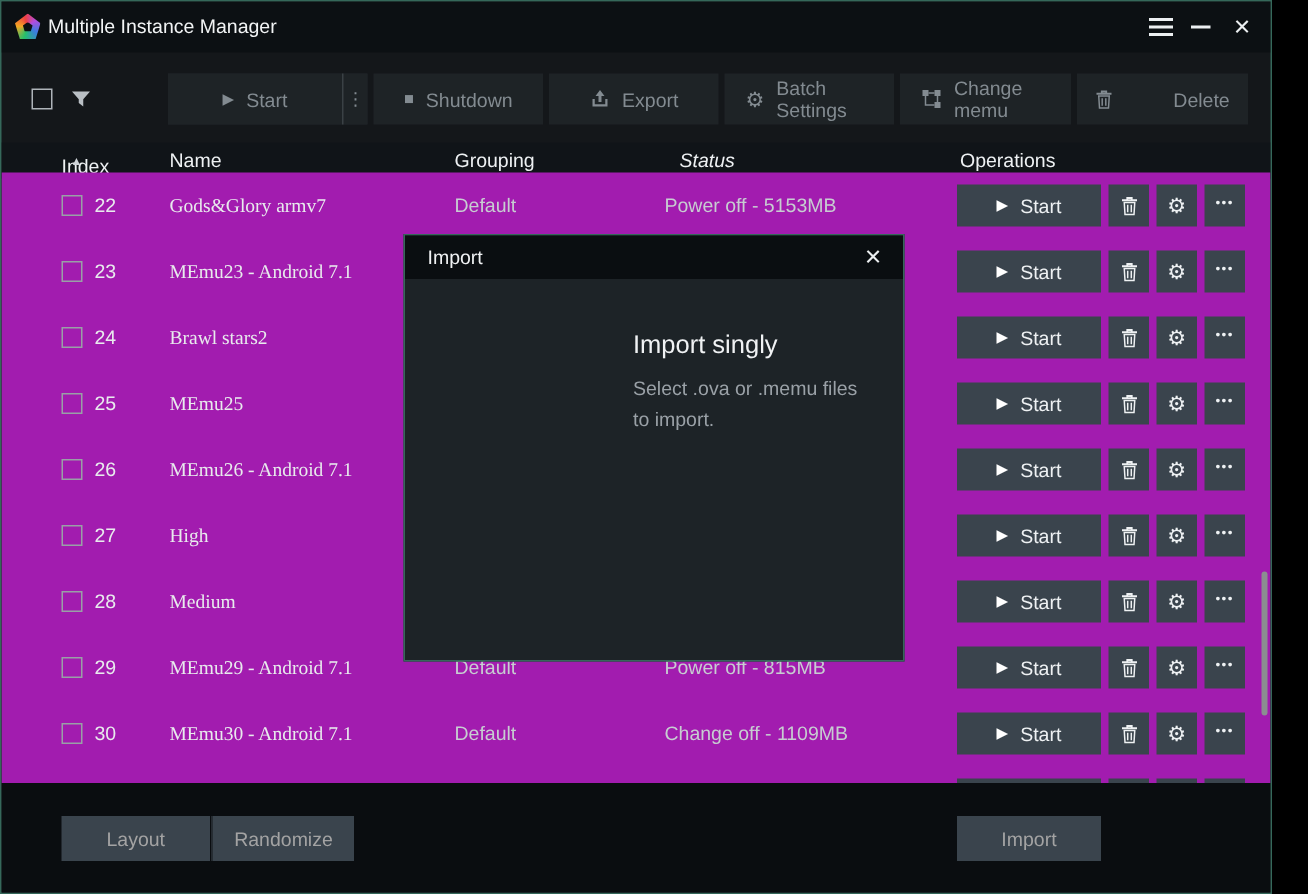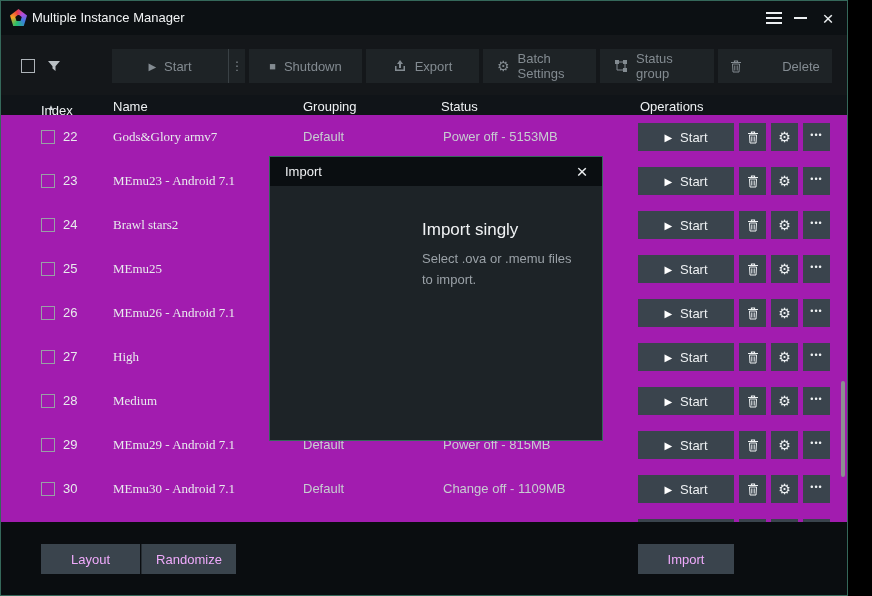--- a/index.html
+++ b/index.html
@@ -38,21 +38,21 @@
   .start-split{ width:17px; height:34px; display:flex; align-items:center; justify-content:center;
                 border-left:1px solid #3a4145; color:#838b91; font-size:12px; background:#1e2326; }
   .play-glyph{ font-size:10px; }
   .stop-glyph{ font-size:11px; }
 
   
   .thead{ position:absolute; top:94px; left:0; right:0; height:24px; background:#101418;
           font-size:13px; color:#eef1f3; }
   .thead span{ position:absolute; top:4px; }
   .th-index{ left:40px; } .th-name{ left:112px; } .th-grouping{ left:302px; }
-  .th-status{ left:440px; } .th-operations{ left:639px; }
+  .th-status{ left:452px;font-style:italic; } .th-operations{ left:639px; }
   .sort-arrow{ font-size:8px; color:#cfd4d8; margin-left:6px; }
 
   .tbody{ position:absolute; top:114px; left:0; right:0; height:407px; overflow:hidden; background:#a21caf; }
   .trow{ position:relative; height:44px; }
   .trow .checkbox{ position:absolute; left:40px; top:15px; border-color:#99a0a6; }
   .cell{ position:absolute; top:14px; font-size:13px; }
   .cell-index{ left:62px; color:#e8ebed; }
   .cell-name{ left:112px; color:#e8ebed;font-family:Liberation Serif, serif; }
   .cell-grouping{ left:302px; color:#c7cdd1; }
   .cell-status{ left:442px; color:#c7cdd1; }
@@ -64,21 +64,21 @@
           align-items:center; justify-content:center; color:#eef1f3; }
   .gear-glyph{ font-size:14px; line-height:1; }
   .dots-glyph{ font-size:9px; letter-spacing:1px; line-height:1; padding-bottom:4px; }
 
   
   .scroll-thumb{ position:absolute; right:2px; top:380px; width:4px; height:96px;
                  background:#8b8e91; border-radius:2px; z-index:5; }
 
   
   .bottombar{ position:absolute; left:0; right:0; top:521px; height:75px; background:#0a0d10; z-index:4; }
-  .fbtn{ position:absolute; top:22px; height:30px; background:#3a444d; color:#f0abfc; font-size:13px;
+  .fbtn{ position:absolute; top:22px; height:30px; background:#3a444d; color:#a3a3a3; font-size:13px;
          display:flex; align-items:center; justify-content:center; }
   .layout-btn{ left:40px; width:99px; }
   .randomize-btn{ left:140px; width:95px; border-left:1px solid #262d33; }
   .import-btn{ left:637px; width:96px; }
   .new-btn{ left:735px; width:96px; background:#12b487; color:#fff; }
 
   
   .modal{ position:absolute; left:268px; top:155px; width:334px; height:285px; z-index:6;
           background:#1d2327; border:1px solid #35685a; }
   .modal-header{ position:absolute; top:0; left:0; right:0; height:29px; background:#0a0e11; }
@@ -146,21 +146,21 @@
         <span class="gear-glyph">⚙</span>
         <span>Batch Settings</span>
       </div>
       <div class="tbtn" style="width:114px;">
         <svg width="14" height="14" viewBox="0 0 14 14">
           <rect x="1" y="1" width="4" height="4" fill="#838b91"></rect>
           <rect x="9" y="1" width="4" height="4" fill="#838b91"></rect>
           <rect x="9" y="9" width="4" height="4" fill="#838b91"></rect>
           <path d="M5 3 H9 M11 5 V9 M3 5 V11 H9" stroke="#838b91" stroke-width="1" fill="none"></path>
         </svg>
-        <span>Status group</span>
+        <span>Change memu</span>
       </div>
       <div class="tbtn" style="width:114px;gap:40px;">
         <svg width="12" height="13" viewBox="0 0 12 13">
           <path d="M1 2.5 H11 M4.5 2.5 V1 H7.5 V2.5" stroke="#838b91" stroke-width="1.2" fill="none"></path>
           <path d="M2.5 4 H9.5 L9 12 H3 Z M4.8 5.5 V10.5 M7.2 5.5 V10.5" stroke="#838b91" stroke-width="1" fill="none"></path>
         </svg>
         <span>Delete</span>
       </div>
     </div>
   </div>

